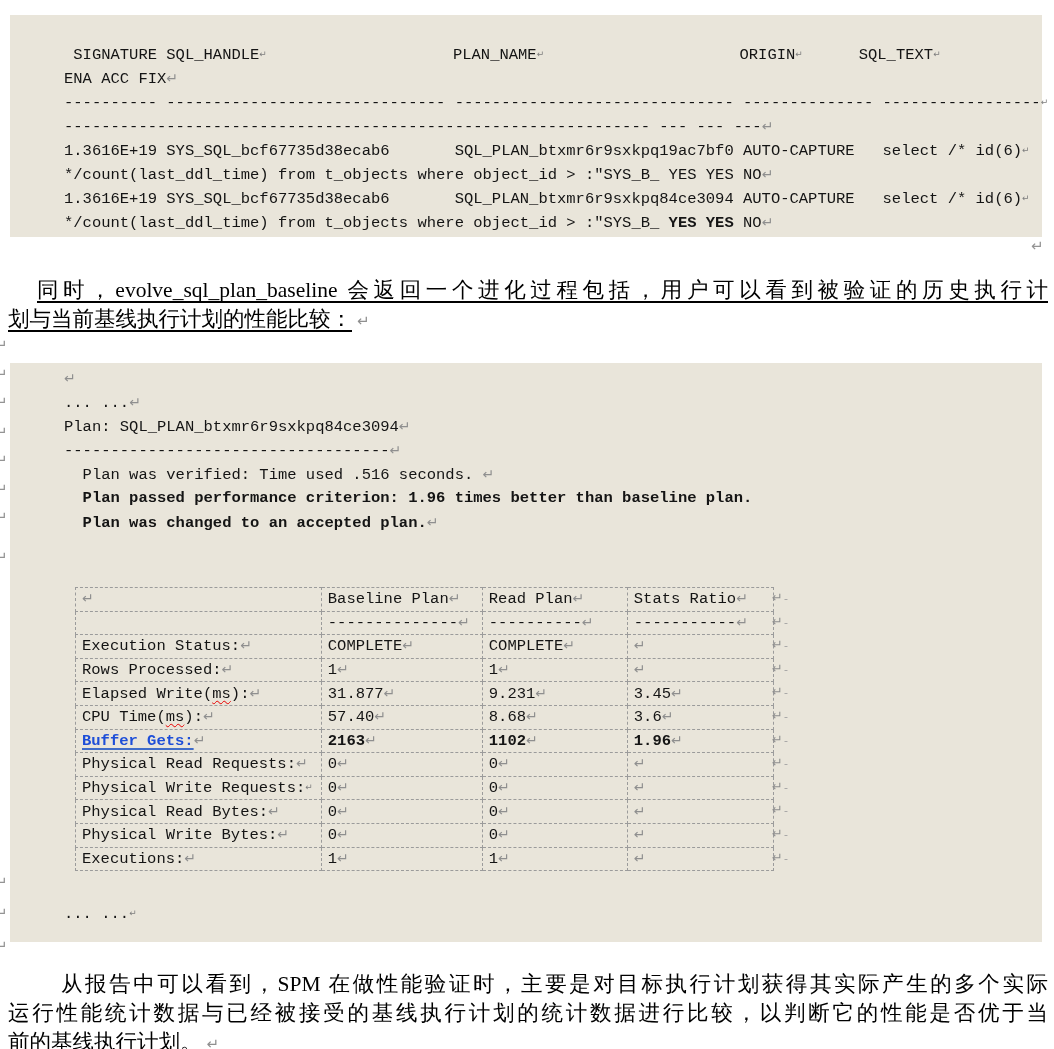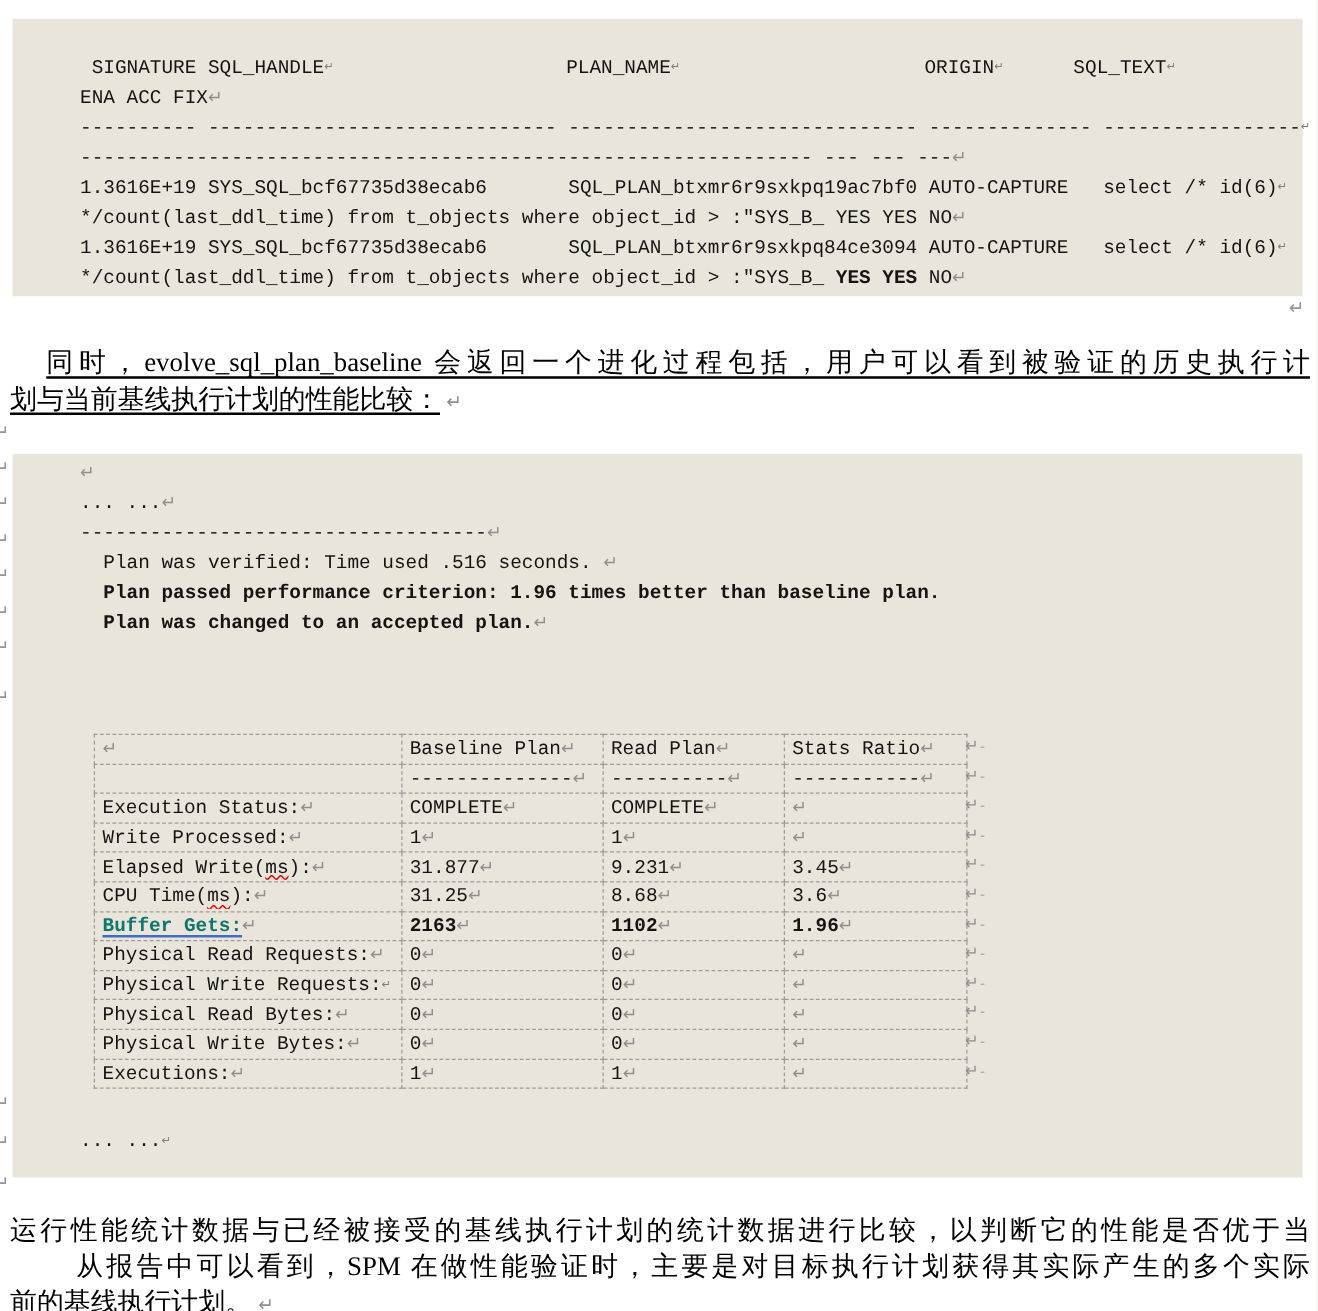--- a/index.html
+++ b/index.html
@@ -30,21 +30,21 @@
   #report-table td.a-r{}
   #report-table td.a-l{text-align:left;}
   #report-table col.c1{width:241px;} #report-table col.c2{width:161px;}
   #report-table col.c3{width:145px;} #report-table col.c4{width:146px;}
   .wavy-s{
     text-decoration-line:underline;text-decoration-style:wavy;
     text-decoration-color:#e80000;text-decoration-thickness:1px;
     text-underline-offset:2px;text-decoration-skip-ink:none;
   }
   .bg-link{
-    font-weight:bold;color:#0f766e;
+    font-weight:bold;color:#1d4ed8;
     text-decoration-line:underline;text-decoration-style:solid;
     text-decoration-color:#3f6cc9;text-decoration-thickness:2px;text-underline-offset:3px;
   }
   .dots-line{position:absolute;left:54px;top:538px;}
   .para{position:absolute;left:8px;width:1040px;font-family:"Liberation Serif","DejaVu Serif",serif;font-size:21.5px;color:#000;}
   #para1{top:276px;} #para2{top:970px;}
   .para-line{line-height:29px;height:29px;white-space:nowrap;}
   .para-line.just{white-space:normal;text-align:justify;text-align-last:justify;height:29px;overflow:hidden;}
   .wavy-p{
     text-decoration-line:underline;text-decoration-style:wavy;
@@ -77,20 +77,21 @@
 
 <div id="para1" class="para">
     <div class="para-line just" style="padding-left: 29px;"><span class="wavy-p">同时，evolve_sql_plan_baseline 会返回一个进化过程包括，用户可以看到被验证的历史执行计</span></div>
     <div class="para-line"><span class="wavy-p">划与当前基线执行计划的性能比较：</span><span class="para-ret">↵</span></div>
   </div>
 
 <div id="block2" class="code-block">
   <div class="code-lines" id="block2-lines">
       <div class="code-line"><span class="mark-ret">↵</span></div>
       <div class="code-line"><span>... ...</span><span class="mark-ret">↵</span></div>
+      <div class="code-line"><span>Plan: SQL_PLAN_btxmr6r9sxkpq84ce3094</span><span class="mark-ret">↵</span></div>
       <div class="code-line"><span>-----------------------------------</span><span class="mark-ret">↵</span></div>
       <div class="code-line"><span>  Plan was verified: Time used .516 seconds. </span><span class="mark-ret">↵</span></div>
       <div class="code-line"><span class="seg-b">  Plan passed performance criterion: 1.96 times better than baseline plan.</span></div>
       <div class="code-line"><span class="seg-b">  Plan was changed to an accepted plan.</span><span class="mark-ret">↵</span></div>
     </div>
   <table id="report-table">
     <colgroup>
         <col class="c1">
         <col class="c2">
         <col class="c3">
@@ -109,34 +110,34 @@
           <td class="a-r"><span>----------</span><span class="mark-ret">↵</span></td>
           <td class="a-r"><span>-----------</span><span class="mark-ret">↵</span></td>
         </tr>
         <tr>
           <td class="a-l"><span>Execution Status:</span><span class="mark-ret">↵</span></td>
           <td class="a-r"><span>COMPLETE</span><span class="mark-ret">↵</span></td>
           <td class="a-r"><span>COMPLETE</span><span class="mark-ret">↵</span></td>
           <td class="a-l"><span class="mark-ret">↵</span></td>
         </tr>
         <tr>
-          <td class="a-l"><span>Write Processed:</span><span class="mark-ret">↵</span></td>
+          <td class="a-l"><span>Rows Processed:</span><span class="mark-ret">↵</span></td>
           <td class="a-r"><span>1</span><span class="mark-ret">↵</span></td>
           <td class="a-r"><span>1</span><span class="mark-ret">↵</span></td>
           <td class="a-l"><span class="mark-ret">↵</span></td>
         </tr>
         <tr>
           <td class="a-l"><span>Elapsed Write(</span><span class="wavy-s">ms</span><span>):</span><span class="mark-ret">↵</span></td>
           <td class="a-r"><span>31.877</span><span class="mark-ret">↵</span></td>
           <td class="a-r"><span>9.231</span><span class="mark-ret">↵</span></td>
           <td class="a-r"><span>3.45</span><span class="mark-ret">↵</span></td>
         </tr>
         <tr>
           <td class="a-l"><span>CPU Time(</span><span class="wavy-s">ms</span><span>):</span><span class="mark-ret">↵</span></td>
-          <td class="a-r"><span>31.25</span><span class="mark-ret">↵</span></td>
+          <td class="a-r"><span>57.40</span><span class="mark-ret">↵</span></td>
           <td class="a-r"><span>8.68</span><span class="mark-ret">↵</span></td>
           <td class="a-r"><span>3.6</span><span class="mark-ret">↵</span></td>
         </tr>
         <tr>
           <td class="a-l"><span class="bg-link">Buffer Gets:</span><span class="mark-ret">↵</span></td>
           <td class="a-r"><span class="seg-b">2163</span><span class="mark-ret">↵</span></td>
           <td class="a-r"><span class="seg-b">1102</span><span class="mark-ret">↵</span></td>
           <td class="a-r"><span class="seg-b">1.96</span><span class="mark-ret">↵</span></td>
         </tr>
         <tr>
@@ -184,22 +185,22 @@
       <span class="rmark" style="left: 762px; top: 368.6px;">↵<span class="d">-</span></span>
       <span class="rmark" style="left: 762px; top: 392.2px;">↵<span class="d">-</span></span>
       <span class="rmark" style="left: 762px; top: 415.8px;">↵<span class="d">-</span></span>
       <span class="rmark" style="left: 762px; top: 439.4px;">↵<span class="d">-</span></span>
       <span class="rmark" style="left: 762px; top: 463px;">↵<span class="d">-</span></span>
       <span class="rmark" style="left: 762px; top: 486.6px;">↵<span class="d">-</span></span>
     </div>
 </div>
 
 <div id="para2" class="para">
+    <div class="para-line just" style="padding-left: 53px;"><span>从报告中可以看到，SPM 在做性能验证时，主要是对目标执行计划获得其实际产生的多个实际</span></div>
     <div class="para-line just"><span>运行性能统计数据与已经被接受的基线执行计划的统计数据进行比较，以判断它的性能是否优于当</span></div>
-    <div class="para-line just" style="padding-left: 53px;"><span>从报告中可以看到，SPM 在做性能验证时，主要是对目标执行计划获得其实际产生的多个实际</span></div>
     <div class="para-line"><span>前的基线执行计划。</span><span class="para-ret">↵</span></div>
   </div>
 
 <div id="left-marks">
     <span class="lmark" style="top: 336px;">↵</span>
     <span class="lmark" style="top: 365px;">↵</span>
     <span class="lmark" style="top: 393px;">↵</span>
     <span class="lmark" style="top: 423px;">↵</span>
     <span class="lmark" style="top: 451px;">↵</span>
     <span class="lmark" style="top: 480px;">↵</span>

